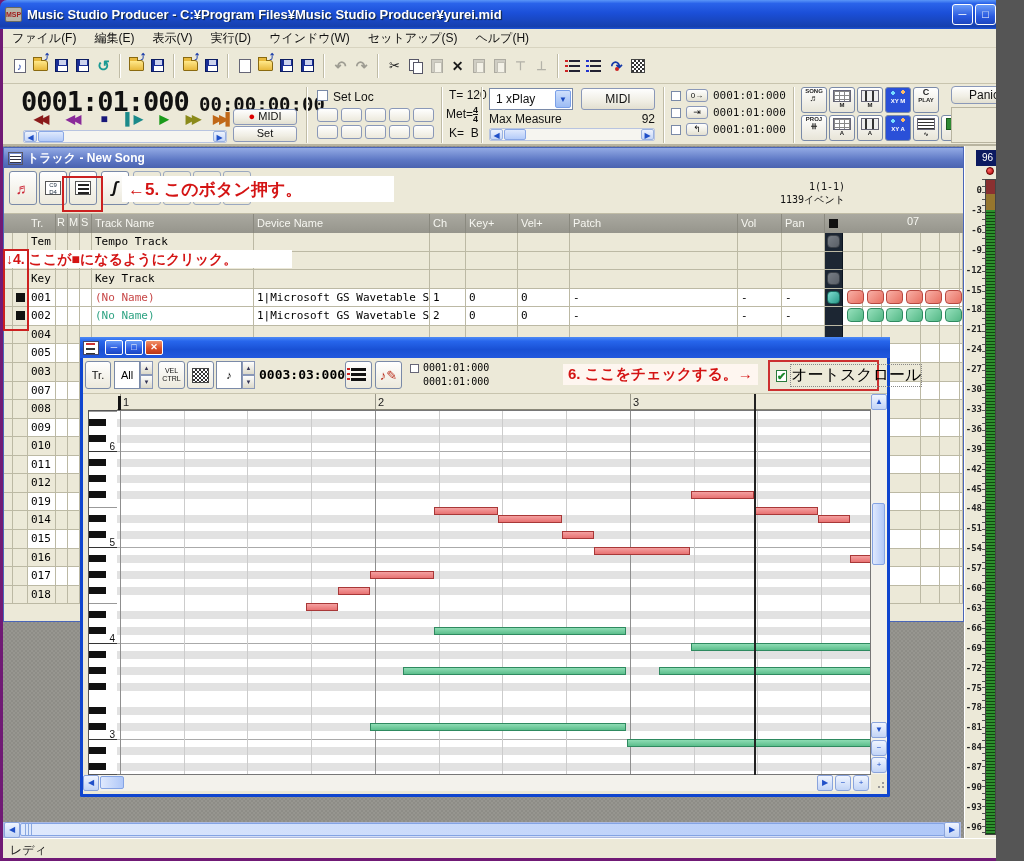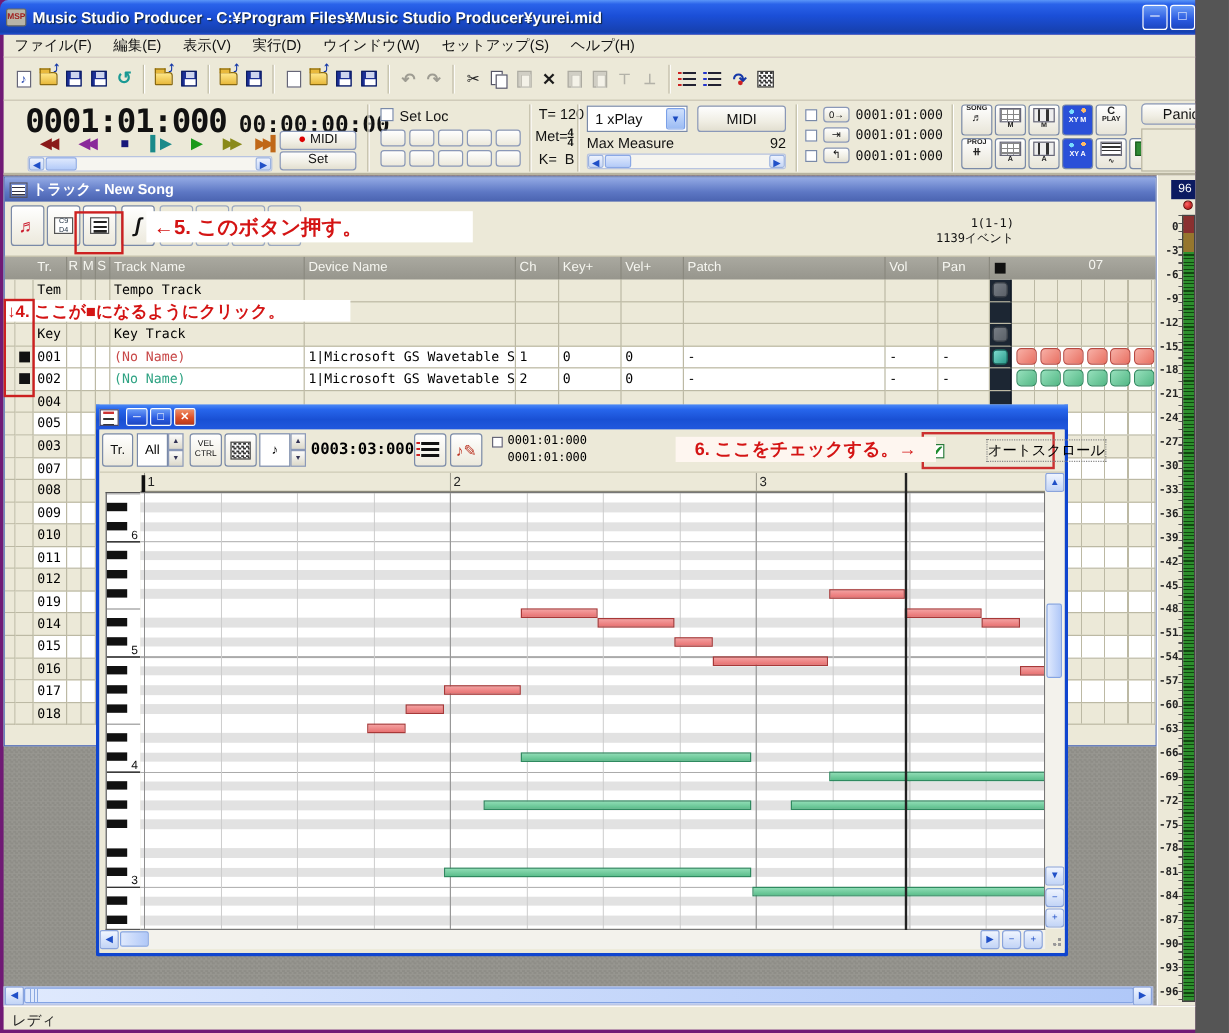--- a/index.html
+++ b/index.html
@@ -153,21 +153,21 @@
   .spin { position:absolute; top:3px; height:28px; }
   .spin .val { position:absolute; left:0; top:0; width:26px; height:28px; background:#fff; border:1px solid #7a8aa8; font-size:11px; text-align:center; line-height:26px; }
   .spin .arrows { position:absolute; left:26px; top:0; width:13px; height:28px; }
   .spin .arrows div { height:14px; background:linear-gradient(180deg,#fdfdfd,#dcd9ca); border:1px solid #8a98b8; color:#335; font-size:6px; text-align:center; line-height:12px; }
   .pr-pos { position:absolute; top:9px; font-family:"DejaVu Sans Mono",monospace; font-size:13px; font-weight:bold; }
   .pr-loc { position:absolute; top:3px; font-family:"DejaVu Sans Mono",monospace; font-size:10px; line-height:14px; }
   .pr-chk { position:absolute; width:9px; height:9px; border:1px solid #667; background:#fff; }
   .autoscroll { position:absolute; left:685px; top:2px; width:111px; height:31px; border:2px solid #cc3030;
     display:flex; align-items:center; padding-left:6px; background:#ece9d8; }
   .autoscroll .box { width:12px; height:12px; background:#fff; border:1px solid #2a7a3a; color:#1c8a2c; font-size:11px; font-weight:bold; line-height:11px; text-align:center; margin-right:3px; }
-  .autoscroll .lbl { font-size:12px; border:1px dotted #888; white-space:nowrap;margin-left:32px; }
+  .autoscroll .lbl { font-size:16px; border:1px dotted #888; white-space:nowrap; }
   .pr-body { position:relative; height:400px; background:#ece9d8; overflow:hidden; }
   .pr-ruler { position:absolute; left:34px; top:0; width:754px; height:16px; background:#ece9d8; border-bottom:1px solid #8a8878;
     background-image:repeating-linear-gradient(90deg,#9a988a 0 1px,transparent 1px 255px); background-position:3px 0; font-size:11px; }
   .pr-ruler span { position:absolute; top:2px; color:#222; }
   .startmark { position:absolute; left:1px; top:0; width:3px; height:15px; background:#111; }
   .pr-keys { position:absolute; left:5px; top:16px; width:29px; height:365px; background:#fff; border:1px solid #555; border-right:none; overflow:hidden; }
   .bkey { position:absolute; left:0; width:17px; height:7px; background:#111; }
   .okey-line { position:absolute; left:0; width:29px; height:1px; background:#333; }
   .wkey-line { position:absolute; left:0; width:29px; height:1px; background:#999; }
   .olabel { position:absolute; right:2px; font-size:10px; color:#111; }
@@ -870,21 +870,21 @@
             <span class="ic-list" style="width:15px;height:14px;background:repeating-linear-gradient(180deg,#111 0 3px,transparent 3px 5px);"></span>
           </span>
         <span class="prb" style="left:292px;width:27px;">
             <span style="color:#b32;font-size:13px;">♪✎</span>
           </span>
         <span class="pr-chk" style="left:327px;top:6px;"></span>
         <span class="pr-loc" style="left:340px;">
           <div>0001:01:000</div>
           <div>0001:01:000</div>
         </span>
-        <span class="annbox" style="left:480px;top:6px;font-size:15px;background:#fef6f0;padding:1px 16px;">6. ここをチェックする。→</span>
+        <span class="annbox" style="left:480px;top:6px;font-size:15px;background:#fef6f0;padding:1px 5px;">6. ここをチェックする。→</span>
         <div class="autoscroll">
           <span class="box">✔</span>
           <span class="lbl">オートスクロール</span>
         </div>
       </div>
       <div class="pr-body">
         <div class="pr-ruler">
           <span class="startmark"></span>
         <span style="left: 6px;">1</span>
             <span style="left: 261px;">2</span>

